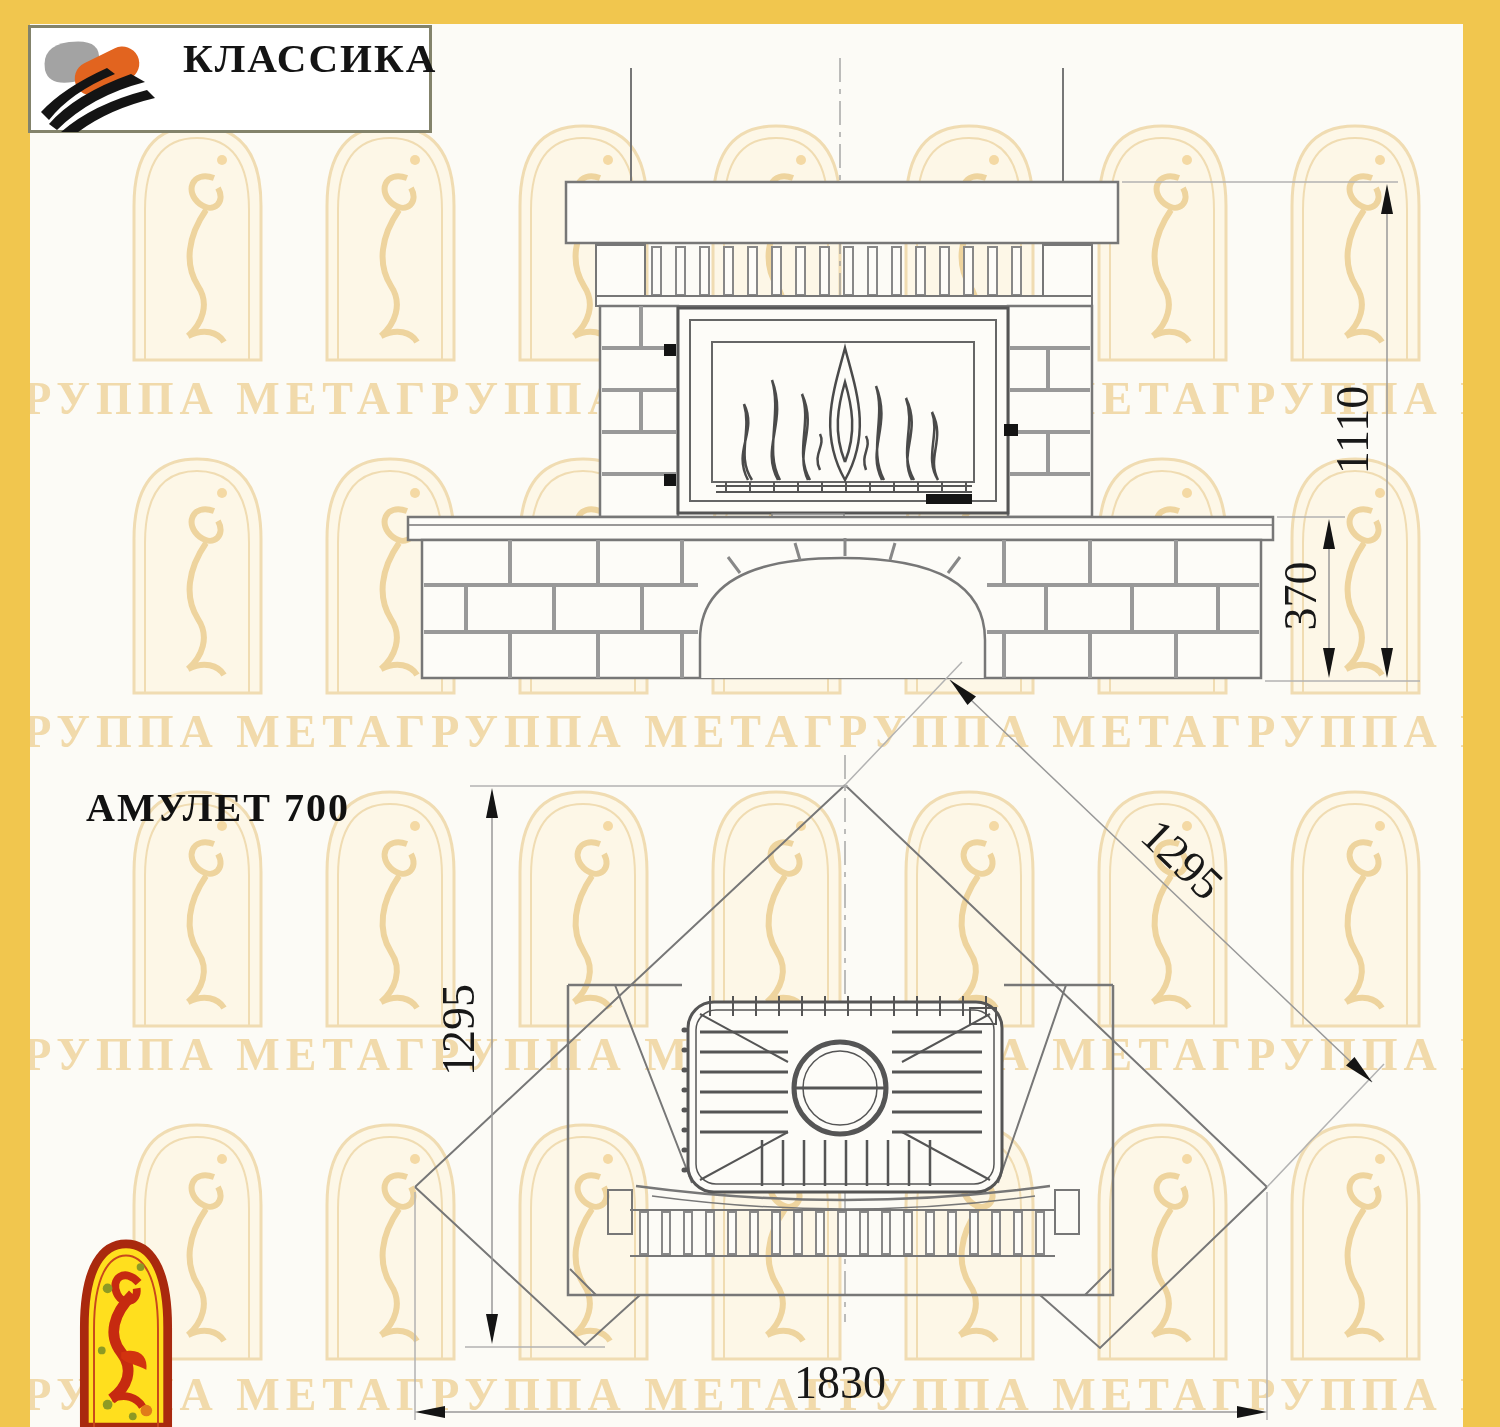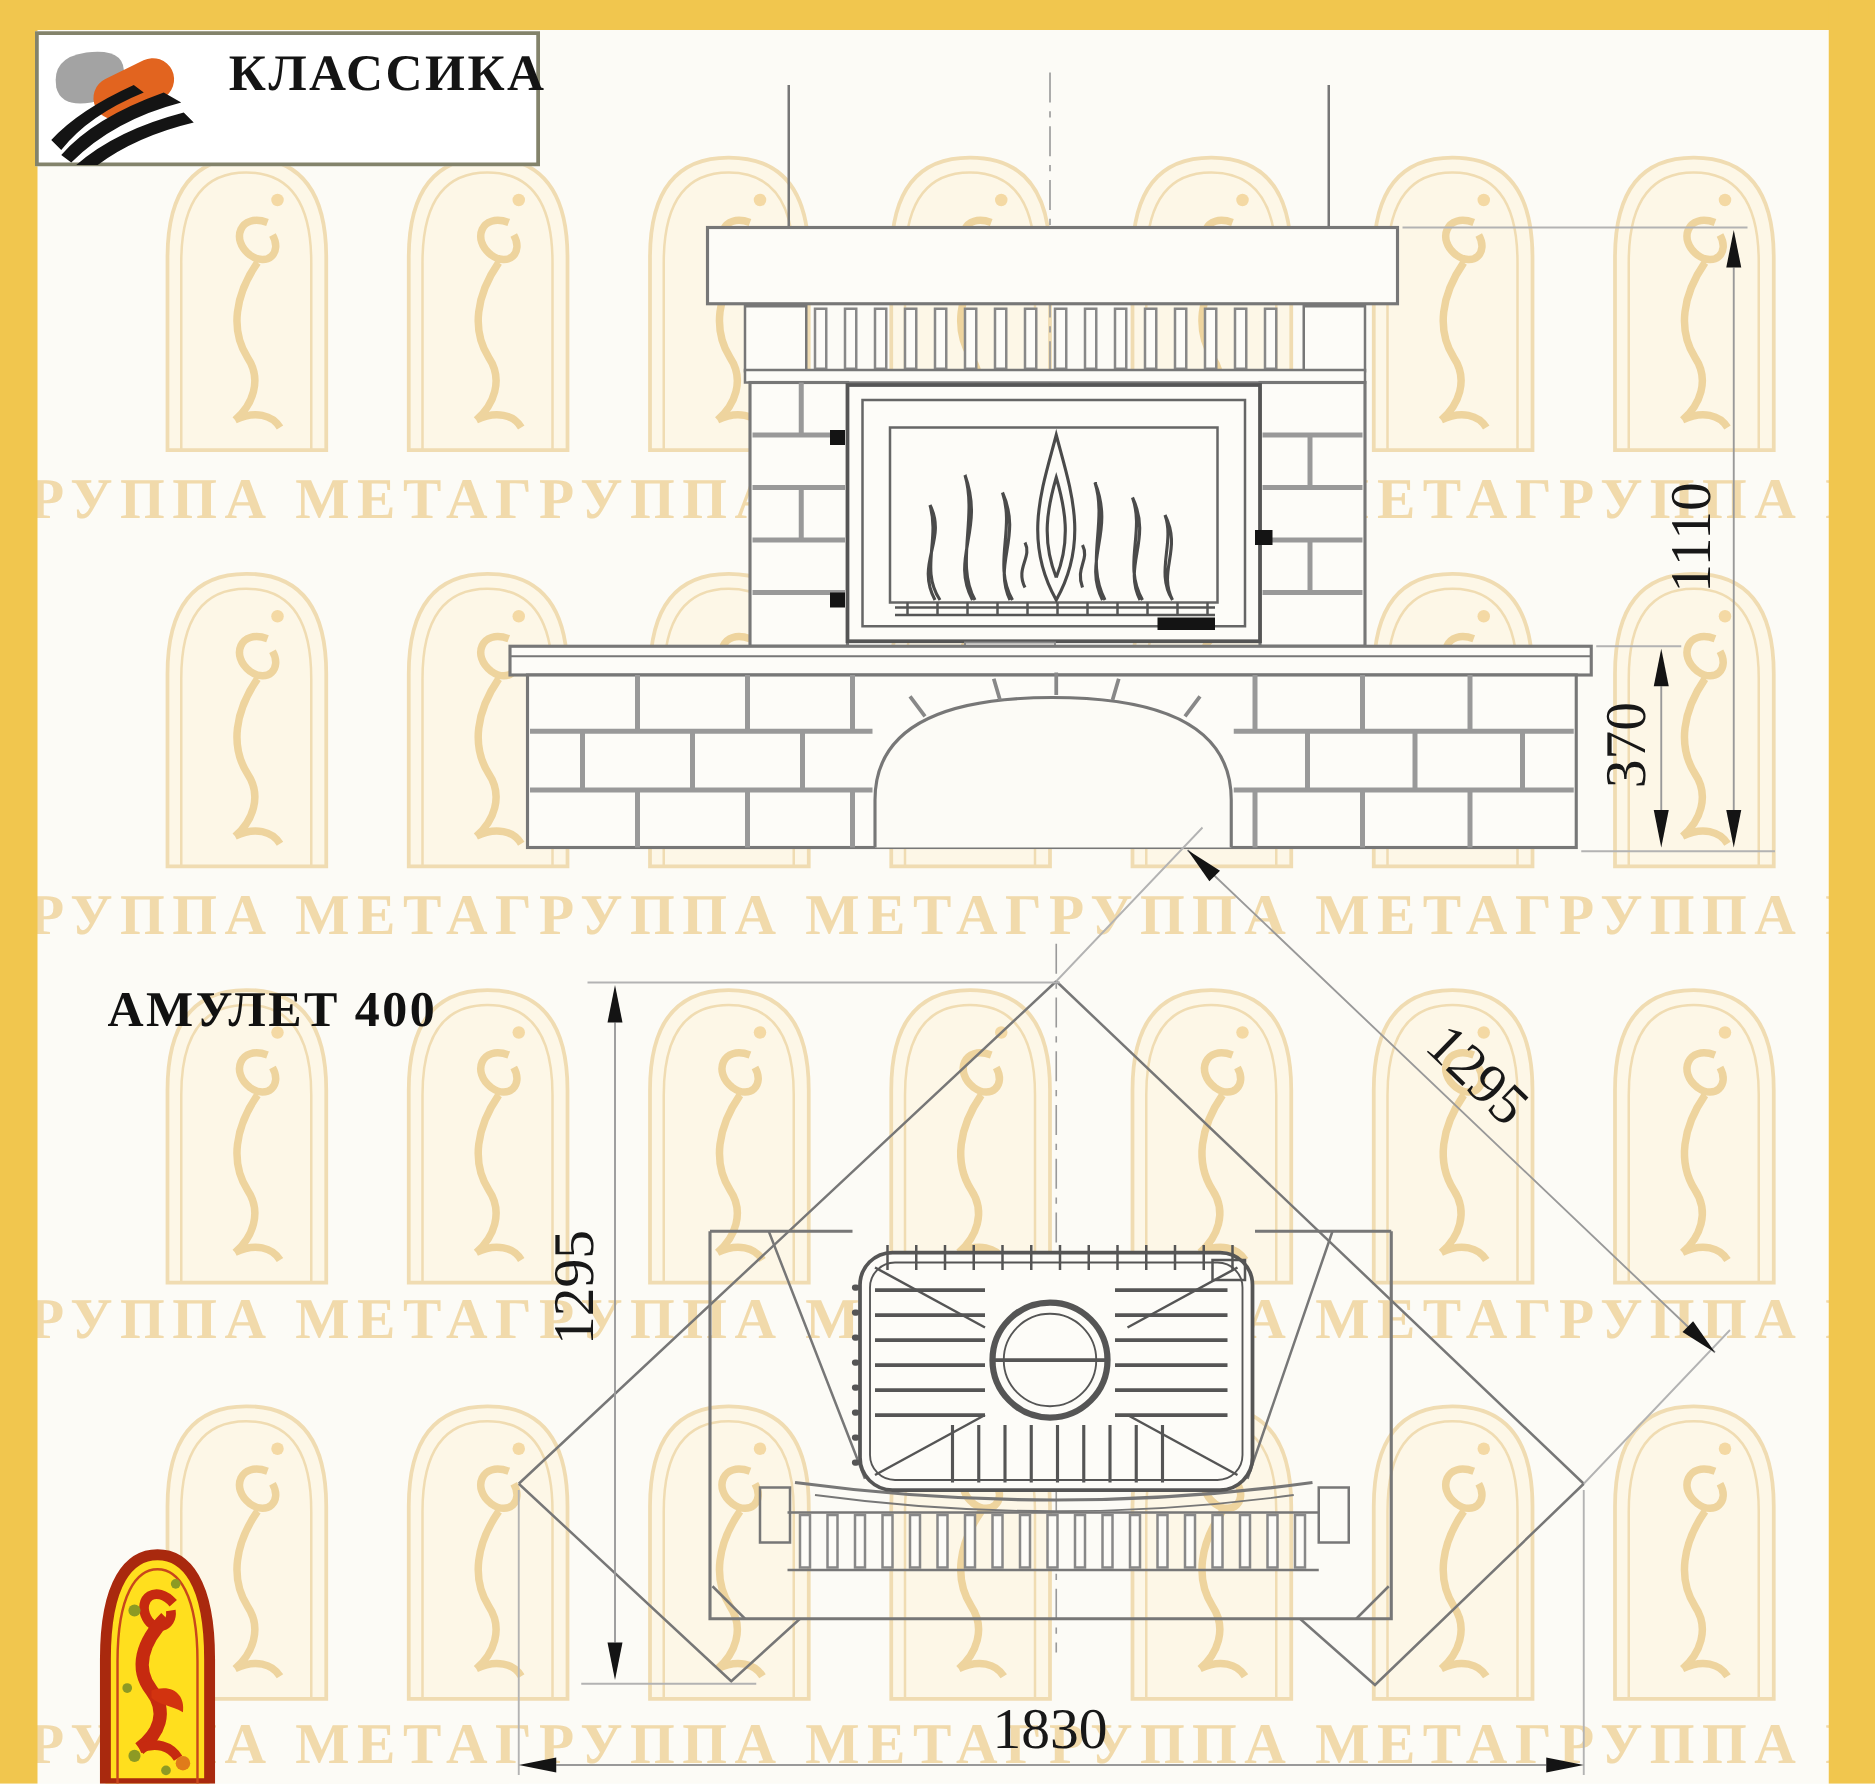--- a/index.html
+++ b/index.html
@@ -221,21 +221,21 @@
       <rect x="36" y="22" width="68" height="34" rx="17" fill="#e2641f" transform="rotate(-26 70 39)"></rect>
       <path d="M4,80 Q26,56 70,36 L78,42 Q34,60 12,88 Z" fill="#141414"></path>
       <path d="M12,92 Q38,62 94,42 L108,50 Q54,64 20,98 Z" fill="#141414"></path>
       <path d="M24,100 Q56,72 110,58 L118,66 Q68,78 36,104 Z" fill="#141414"></path>
     </svg>
     <div class="logo-text">
       <div>КЛАССИКА</div>
     </div>
   </div>
 
-  <div class="title">АМУЛЕТ 400</div>
+  <div class="title">АМУЛЕТ 700</div>
 
   <svg class="emblem" width="96" height="189" viewBox="0 0 98 195">
     <path d="M6,195 V92 C6,28 26,6 49,6 C72,6 92,28 92,92 V195 Z" fill="#ffdf1e" stroke="#a9290e" stroke-width="9"></path>
     <path d="M16,195 V94 C16,38 32,18 49,18 C66,18 82,38 82,94 V195" fill="none" stroke="#c8471c" stroke-width="2"></path>
     <path d="M62,46 C48,30 32,42 40,58 C46,70 62,66 60,52" fill="none" stroke="#c62a10" stroke-width="8"></path>
     <path d="M56,58 C36,78 30,100 44,118 C58,136 50,154 34,166" fill="none" stroke="#c62a10" stroke-width="11"></path>
     <path d="M44,118 C62,112 72,122 70,136 C60,130 50,130 44,124 Z" fill="#d2330f"></path>
     <path d="M34,166 C48,160 60,164 66,174" fill="none" stroke="#c62a10" stroke-width="8"></path>
     <g fill="#8d9a24">
       <circle cx="30" cy="52" r="5"></circle>

